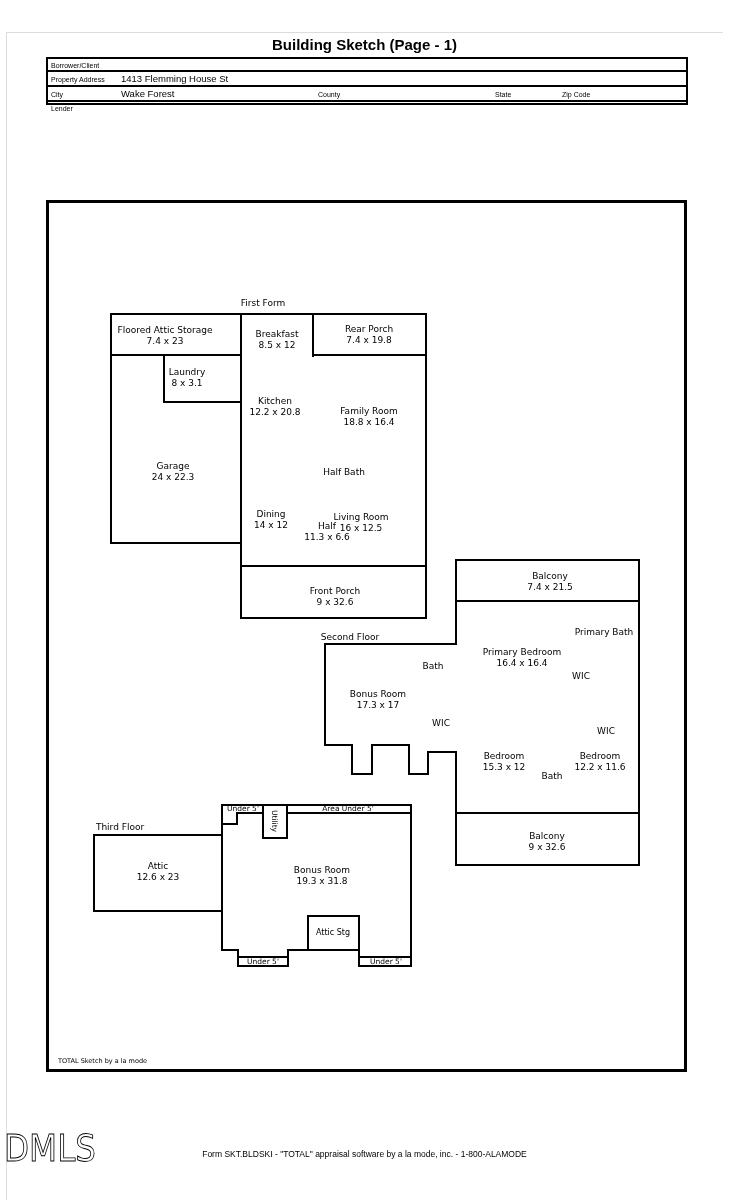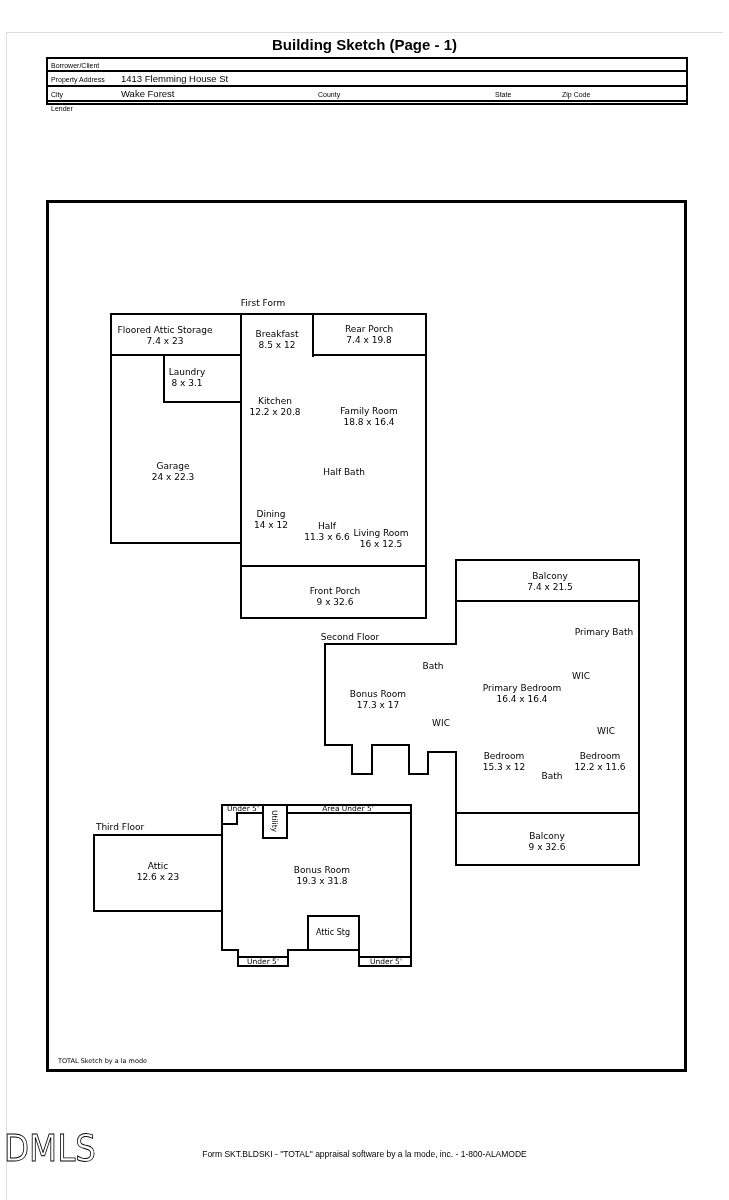--- a/index.html
+++ b/index.html
@@ -167,42 +167,42 @@
       <div>Half Bath</div>
     </div>
     <div class="room-label" style="left: 271px; top: 520px; transform: translate(-50%, -50%);">
       <div>Dining</div>
       <div>14 x 12</div>
     </div>
     <div class="room-label" style="left: 327px; top: 532px; transform: translate(-50%, -50%);">
       <div>Half</div>
       <div>11.3 x 6.6</div>
     </div>
-    <div class="room-label" style="left: 381px; top: 523px; transform: translate(-50%, -50%); margin-top: 16px;">
+    <div class="room-label" style="left: 361px; top: 523px; transform: translate(-50%, -50%);">
       <div>Living Room</div>
       <div>16 x 12.5</div>
     </div>
     <div class="room-label" style="left: 335px; top: 597px; transform: translate(-50%, -50%);">
       <div>Front Porch</div>
       <div>9 x 32.6</div>
     </div>
     <div class="room-label" style="left: 350px; top: 637px; transform: translate(-50%, -50%);">
       <div>Second Floor</div>
     </div>
     <div class="room-label" style="left: 550px; top: 582px; transform: translate(-50%, -50%);">
       <div>Balcony</div>
       <div>7.4 x 21.5</div>
     </div>
     <div class="room-label" style="left: 604px; top: 632px; transform: translate(-50%, -50%);">
       <div>Primary Bath</div>
     </div>
     <div class="room-label" style="left: 433px; top: 666px; transform: translate(-50%, -50%);">
       <div>Bath</div>
     </div>
-    <div class="room-label" style="left: 522px; top: 658px; transform: translate(-50%, -50%); margin-top: 36px;">
+    <div class="room-label" style="left: 522px; top: 658px; transform: translate(-50%, -50%);">
       <div>Primary Bedroom</div>
       <div>16.4 x 16.4</div>
     </div>
     <div class="room-label" style="left: 581px; top: 676px; transform: translate(-50%, -50%);">
       <div>WIC</div>
     </div>
     <div class="room-label" style="left: 378px; top: 700px; transform: translate(-50%, -50%);">
       <div>Bonus Room</div>
       <div>17.3 x 17</div>
     </div>

